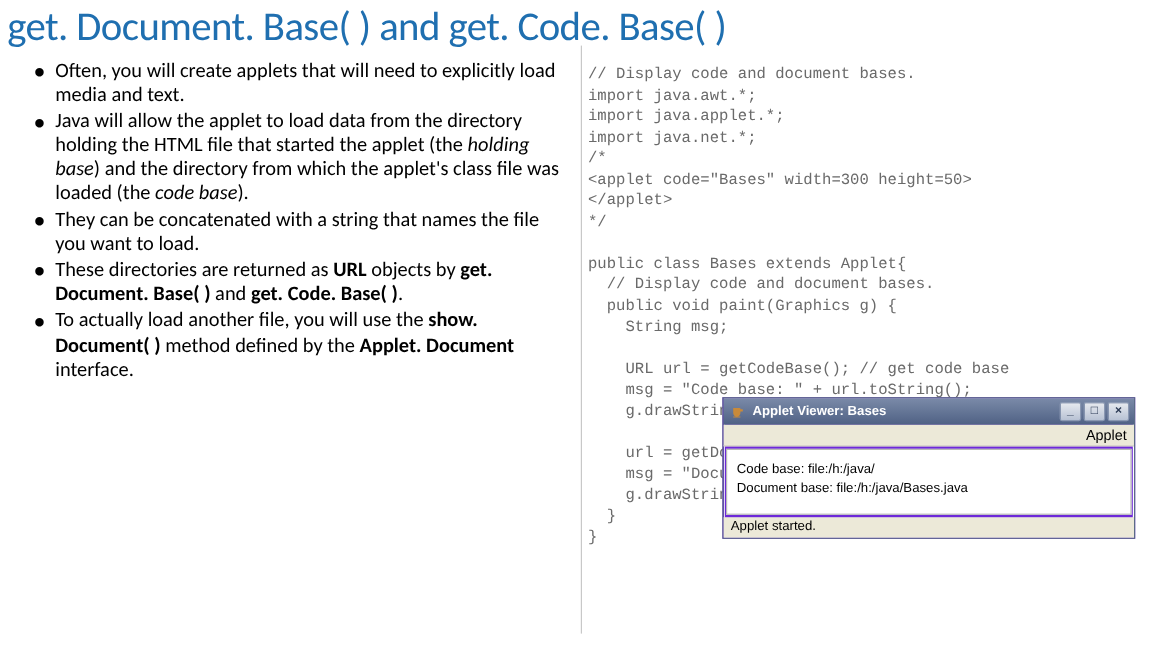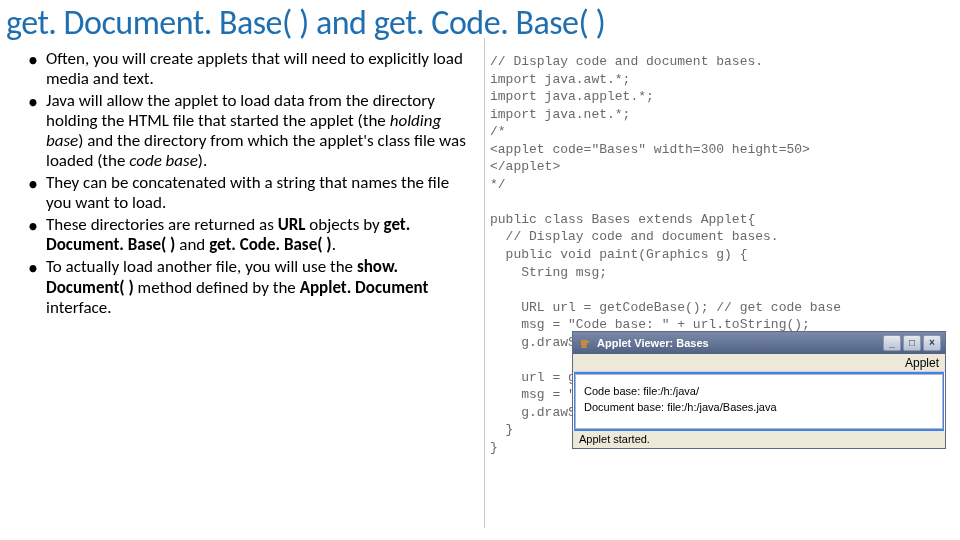--- a/index.html
+++ b/index.html
@@ -9,21 +9,21 @@
   .body { display: flex; flex-direction: row; padding: 0 4px; }
   .left { width: 478px; padding: 0 6px 0 6px; }
   .right { width: 472px; position: relative; }
   ul.bullets { list-style: none; padding-left: 36px; }
   ul.bullets li { position: relative; font-size: 17px; line-height: 1.18; color: #000; margin-bottom: 2px; }
   ul.bullets li::before { content: "•"; position: absolute; left: -18px; top: 0; font-size: 20px; color: #000; }
   .em { font-style: italic; }
   .b { font-weight: 700; }
   .code-img { font-family: "Courier New", monospace; font-size: 13px; line-height: 1.35; color: #6a6a6a; white-space: pre; padding: 4px 0 0 8px; filter: blur(0.2px); }
   .divider { position: absolute; left: 484px; top: 38px; width: 1px; height: 490px; background: #c8c8c8; }
-  .applet-window { position: absolute; right: 8px; bottom: 8px; width: 374px; border: 1px solid #5b6b86; font-family: Tahoma, Arial, sans-serif; font-size: 11px; background: #3b82f6; box-shadow: 0 0 0 1px #fff inset; }
+  .applet-window { position: absolute; right: 8px; bottom: 8px; width: 344px; border: 1px solid #5b6b86; font-family: Tahoma, Arial, sans-serif; font-size: 11px; background: #6d28d9; box-shadow: 0 0 0 1px #fff inset; }
   .aw-title { height: 22px; background: linear-gradient(#7a8aa8, #4f6184); color: #fff; display: flex; align-items: center; padding: 0 4px 0 6px; gap: 6px; }
   .aw-title .cup { width: 12px; height: 12px; display: inline-block; }
   .aw-title .t { flex: 1; font-weight: 700; font-size: 11px; }
   .aw-btns { display: flex; gap: 2px; }
   .aw-btn { width: 18px; height: 16px; background: linear-gradient(#e6e9ef, #b8c2d4); border: 1px solid #8a98b2; border-radius: 2px; display: flex; align-items: center; justify-content: center; color: #2b3a55; font-size: 10px; font-weight: 700; }
   .aw-menu { height: 18px; padding: 2px 6px 0 20px; font-size: 12px; color: #000; background:#ece9d8; border-bottom:1px solid #d4d0c8;text-align:right;}
   .aw-canvas { background: #fff; border: 1px solid #b8b8b8; margin: 2px; padding: 8px 8px 12px 8px; font-size: 11px; line-height: 1.5; color: #000; font-family: Arial, sans-serif;}
   .aw-status { padding: 2px 6px 3px 6px; font-size: 11px; color: #000; background:#ece9d8;}
   svg.cup path { fill:#c88a3a; }
 </style>

